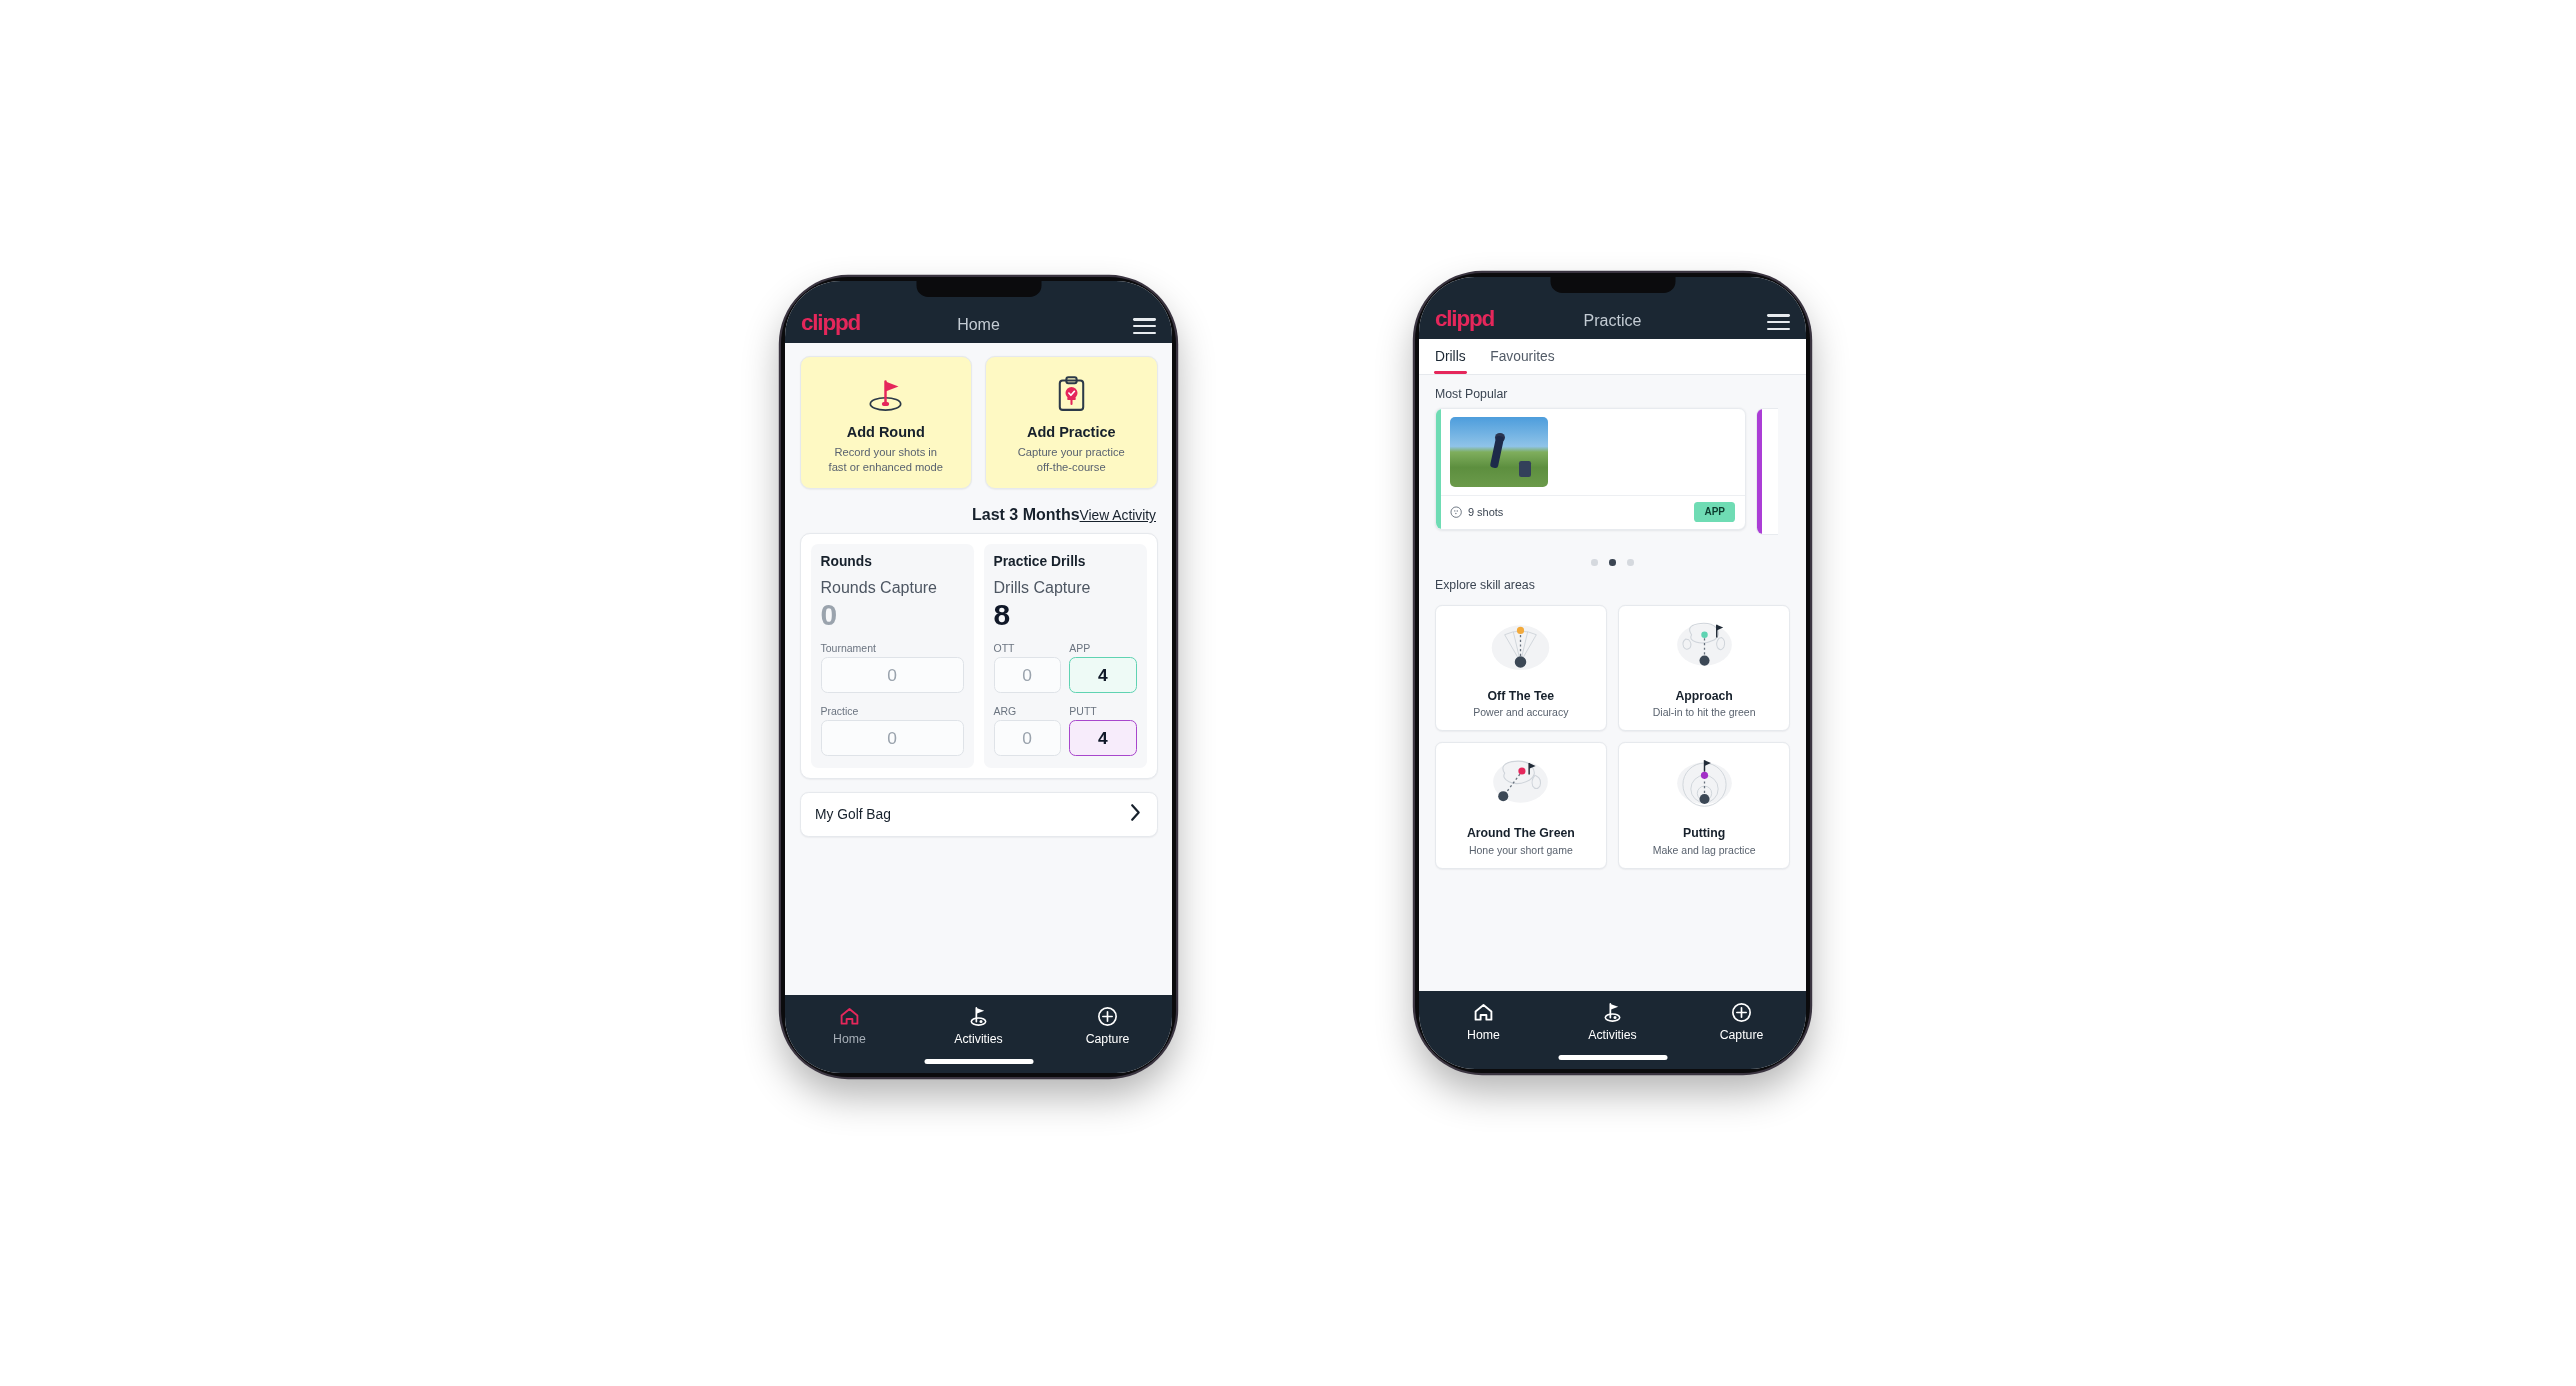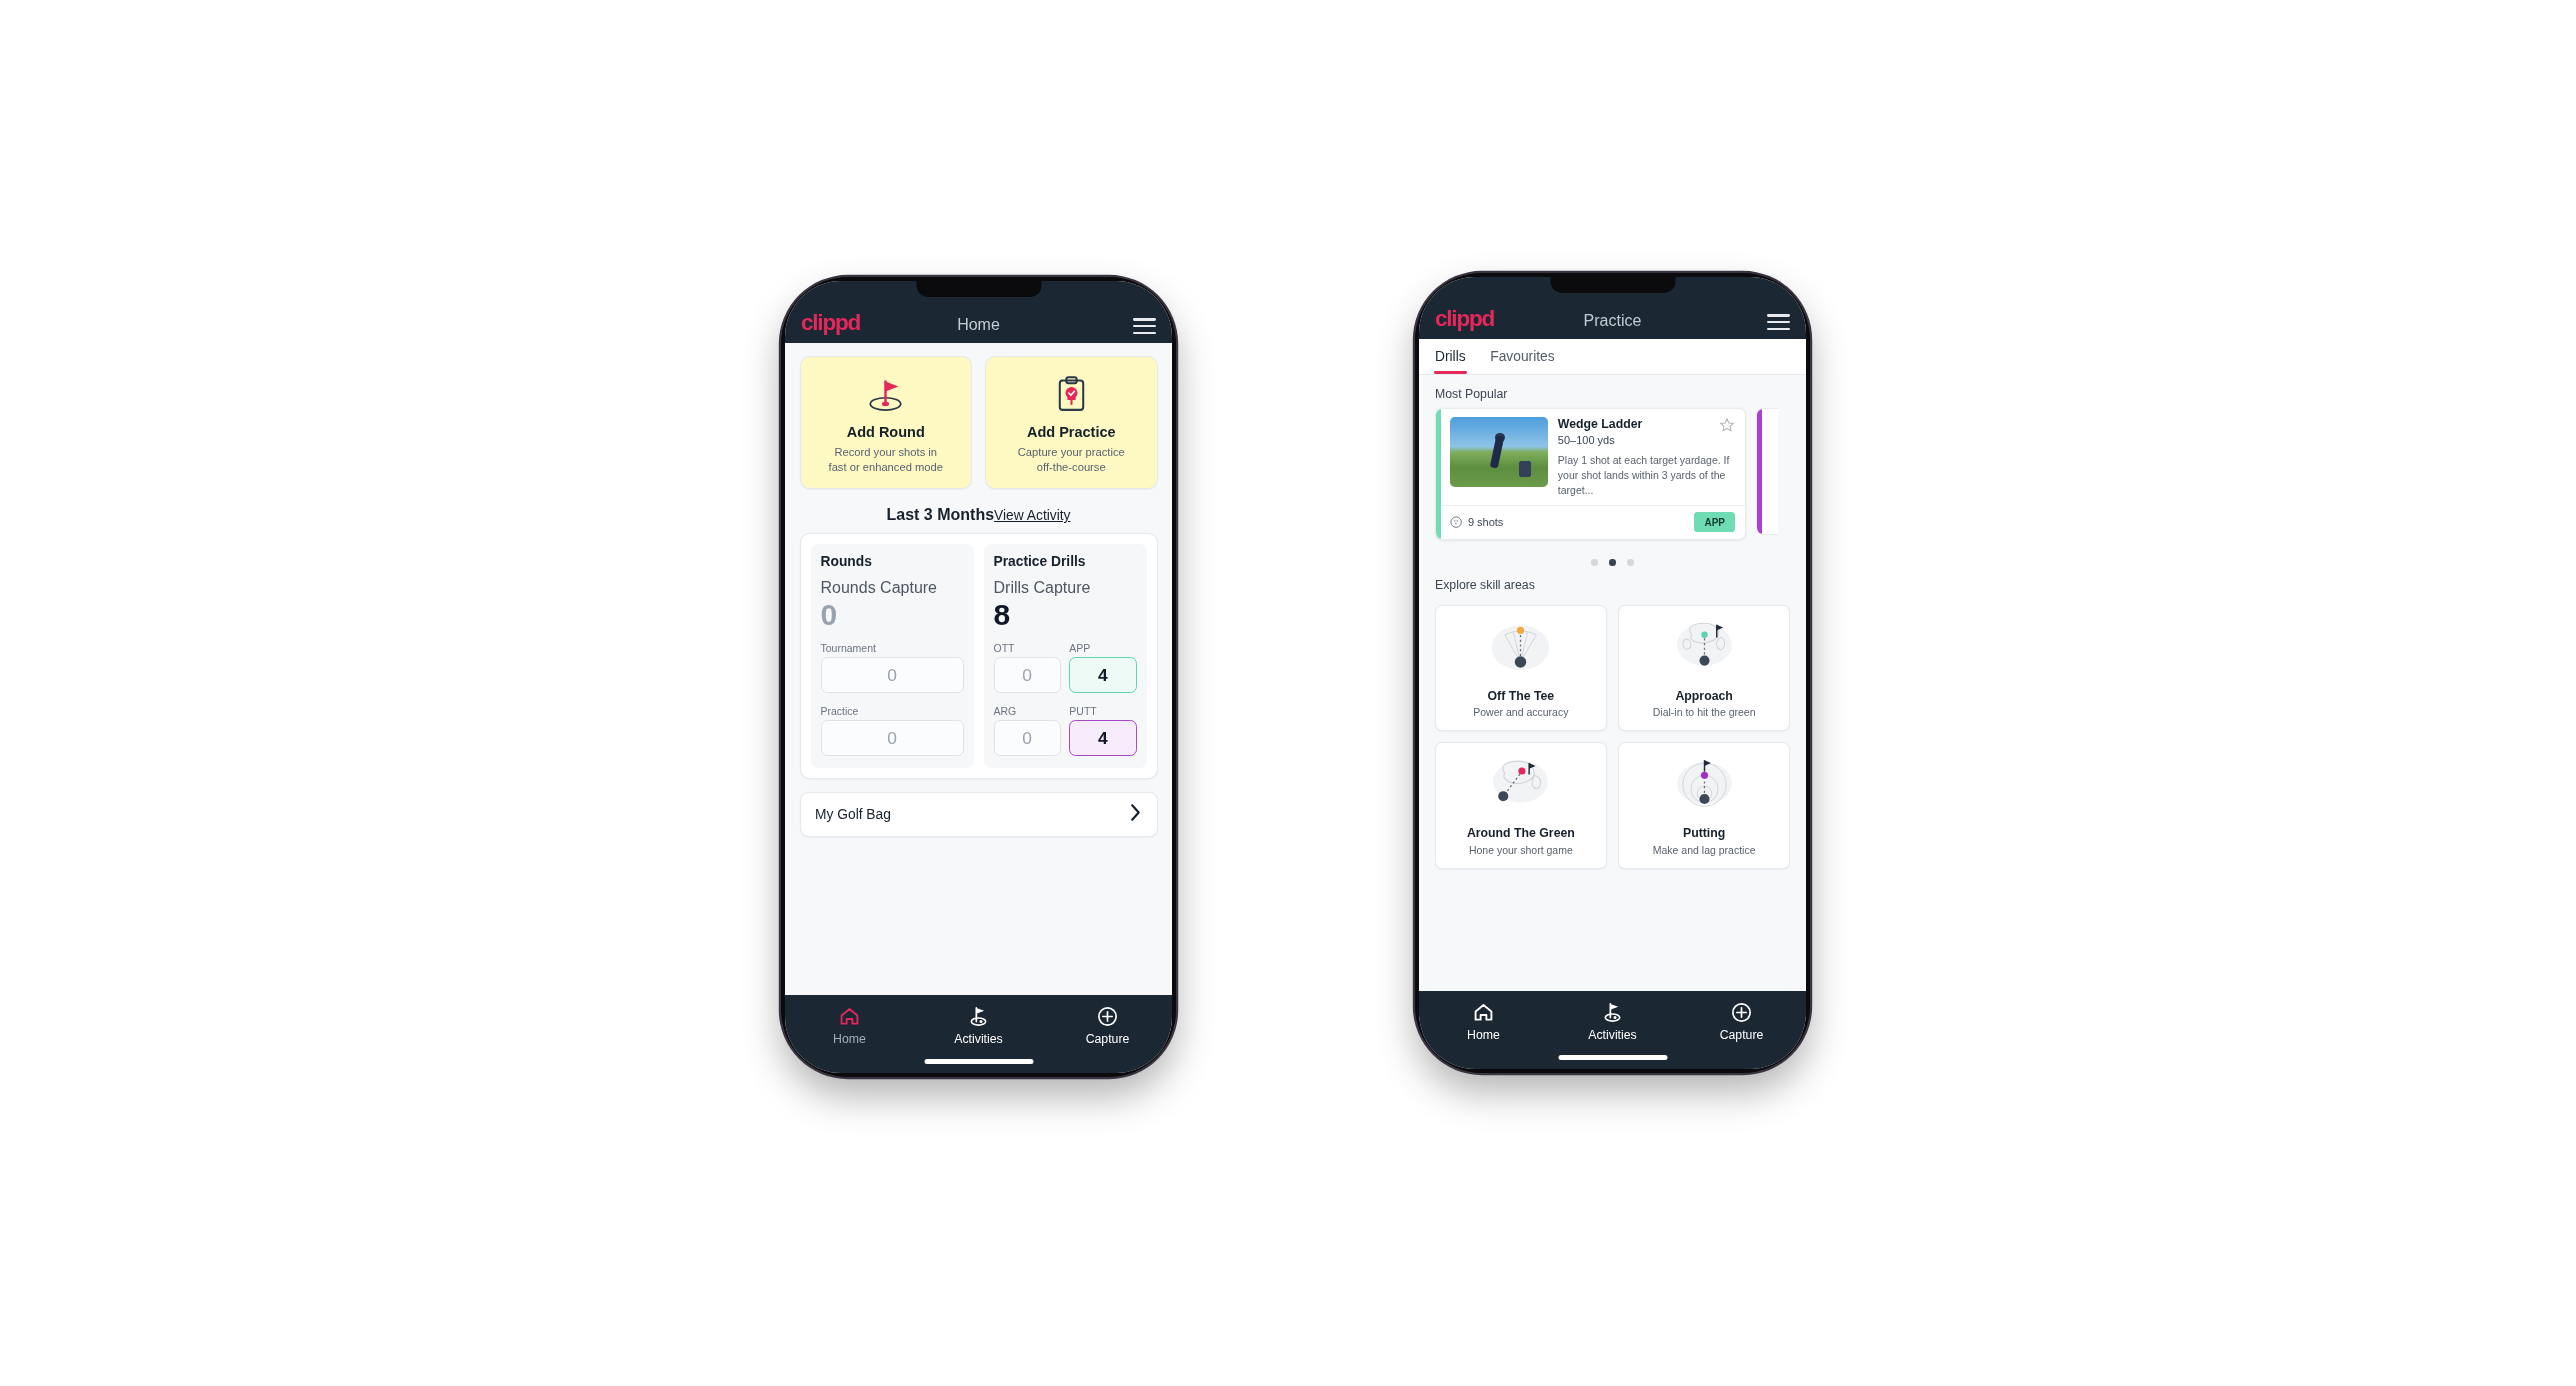--- a/index.html
+++ b/index.html
@@ -94,21 +94,21 @@
   .quickcard .qicon { height: 45px; display: flex; align-items: center; }
   .quickcard .qtitle {
     font-size: 14.5px; font-weight: 700; color: #17212c; margin-top: 7.2px;
   }
   .quickcard .qsub {
     font-size: 11.2px; color: #596270; text-align: center;
     margin-top: 5.8px; line-height: 1.32;
   }
 
   .sectionrow {
-    display: flex; align-items: baseline; justify-content: center;
+    display: flex; align-items: baseline; justify-content: flex-end;
     padding: 17.4px 16px 8.7px 16px;
   }
   .section-title { font-size: 16px; font-weight: 700; color: #17212c; }
   .link { font-size: 13.8px; color: #17212c; text-decoration: underline; }
 
   .statcard {
     margin: 0 14.5px; background: #ffffff; border: 0.7px solid #e6e9ed;
     border-radius: 10px; padding: 10px; display: flex; gap: 10px;
     box-shadow: 0 0.7px 1.4px rgba(16,24,40,.05);
   }
@@ -389,30 +389,20 @@
             <div class="accent-strip"></div>
           </div>
 
           <div class="drillcard">
             <div class="accent-strip" style="background:#6fdcb4"></div>
             <div class="drill-top">
               <div class="thumb">
                 <div class="head"></div>
                 <div class="golfer"></div>
                 <div class="bag"></div>
-              </div>
-              <div class="drill-meta">
-                <div class="star">
-                  <svg width="16" height="16" viewBox="0 0 24 24">
-                    <path d="M12 2.6 L14.8 9 L21.6 9.6 L16.5 14.1 L18 20.8 L12 17.2 L6 20.8 L7.5 14.1 L2.4 9.6 L9.2 9 Z" fill="none" stroke="#aeb5bd" stroke-width="1.6" stroke-linejoin="round"></path>
-                  </svg>
-                </div>
-                <div class="drill-title">Wedge Ladder</div>
-                <div class="drill-yds">50–100 yds</div>
-                <div class="drill-desc">Play 1 shot at each target yardage. If your shot lands within 3 yards of the target...</div>
               </div>
             </div>
             <div class="drill-foot">
               <svg width="12.3" height="12.3" viewBox="0 0 18 18">
                 <circle cx="9" cy="9" r="7.6" fill="none" stroke="#6b7480" stroke-width="1.4"></circle>
                 <circle cx="7" cy="7.2" r="1" fill="#6b7480"></circle>
                 <circle cx="10.6" cy="7.4" r="1" fill="#6b7480"></circle>
                 <circle cx="8.6" cy="11" r="1" fill="#6b7480"></circle>
               </svg>
               <span class="shots">9 shots</span>

